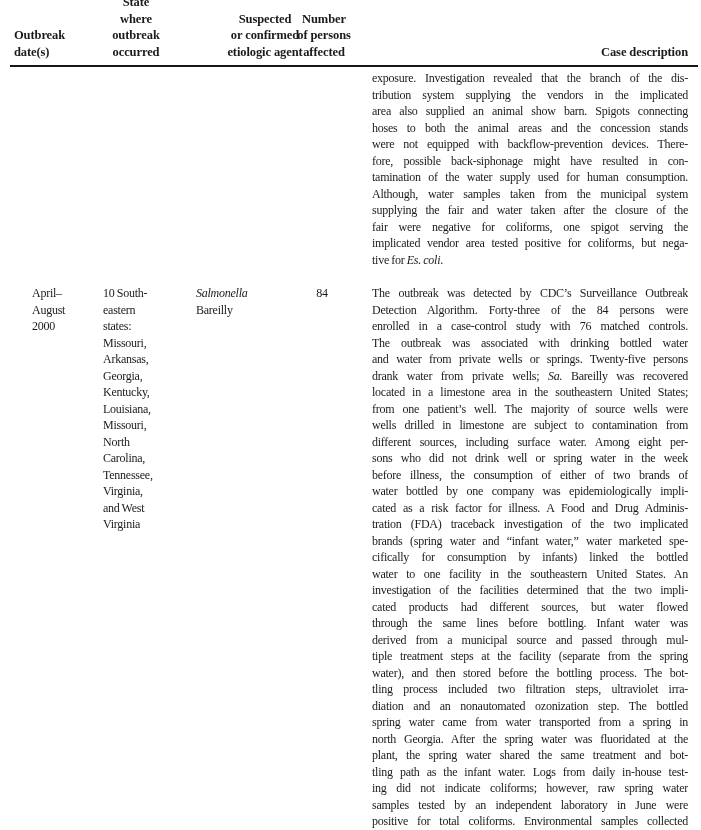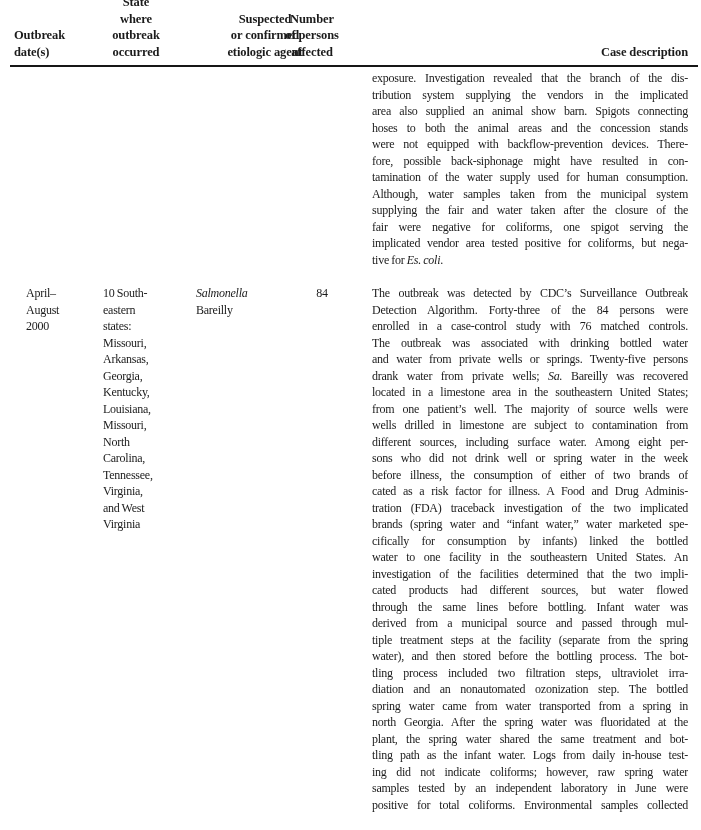--- a/index.html
+++ b/index.html
@@ -19,41 +19,41 @@
     position: absolute;
     bottom: 3px;
     font-weight: bold;
     font-size: 12.5px;
     line-height: 13.6px;
     letter-spacing: -0.1px;
   }
   .th-date  { left: 14px;  width: 84px;  text-align: left; }
   .th-state { left: 94px;  width: 84px;  text-align: center; }
   .th-agent { left: 200px; width: 130px; text-align: center; }
-  .th-num   { left: 272px; width: 80px;  text-align: center; }
+  .th-num   { left: 284px; width: 80px;  text-align: center; }
   .th-case  { left: 372px; width: 316px; text-align: right; }
   .rule {
     position: absolute;
     top: 65px; left: 10px;
     width: 688px; height: 2px;
     background: #161616;
   }
   
   .row { position: absolute; left: 0; right: 0; }
   .row1 { top: 70px; }
   .row2 { top: 285px; }
   .cell {
     position: absolute;
     top: 0;
     font-size: 12px;
     line-height: 16.5px;
     letter-spacing: -0.25px;
     word-spacing: -0.5px;
   }
-  .cell-date  { left: 26px;  width: 84px; }
+  .cell-date  { left: 32px;  width: 84px; }
   .cell-state { left: 103px; width: 88px; }
   .cell-agent { left: 196px; width: 110px; }
   .cell-num   { left: 282px; width: 80px; text-align: center; font-family: Liberation Serif, serif; }
   .cell-desc  { left: 372px; width: 316px; }
   .line { display: block; height: 16.5px; overflow: hidden; }
   .para .line { text-align: justify; text-align-last: justify; }
   .para.last-left .line:last-child { text-align-last: left; }
 </style>
 </head>
 <body>
@@ -139,20 +139,21 @@
         <span class="line">enrolled in a case-control study with 76 matched controls.</span>
         <span class="line">The outbreak was associated with drinking bottled water</span>
         <span class="line">and water from private wells or springs. Twenty-five persons</span>
         <span class="line">drank water from private wells; <i>Sa.</i> Bareilly was recovered</span>
         <span class="line">located in a limestone area in the southeastern United States;</span>
         <span class="line">from one patient’s well. The majority of source wells were</span>
         <span class="line">wells drilled in limestone are subject to contamination from</span>
         <span class="line">different sources, including surface water. Among eight per-</span>
         <span class="line">sons who did not drink well or spring water in the week</span>
         <span class="line">before illness, the consumption of either of two brands of</span>
+        <span class="line">water bottled by one company was epidemiologically impli-</span>
         <span class="line">cated as a risk factor for illness. A Food and Drug Adminis-</span>
         <span class="line">tration (FDA) traceback investigation of the two implicated</span>
         <span class="line">brands (spring water and “infant water,” water marketed spe-</span>
         <span class="line">cifically for consumption by infants) linked the bottled</span>
         <span class="line">water to one facility in the southeastern United States. An</span>
         <span class="line">investigation of the facilities determined that the two impli-</span>
         <span class="line">cated products had different sources, but water flowed</span>
         <span class="line">through the same lines before bottling. Infant water was</span>
         <span class="line">derived from a municipal source and passed through mul-</span>
         <span class="line">tiple treatment steps at the facility (separate from the spring</span>

